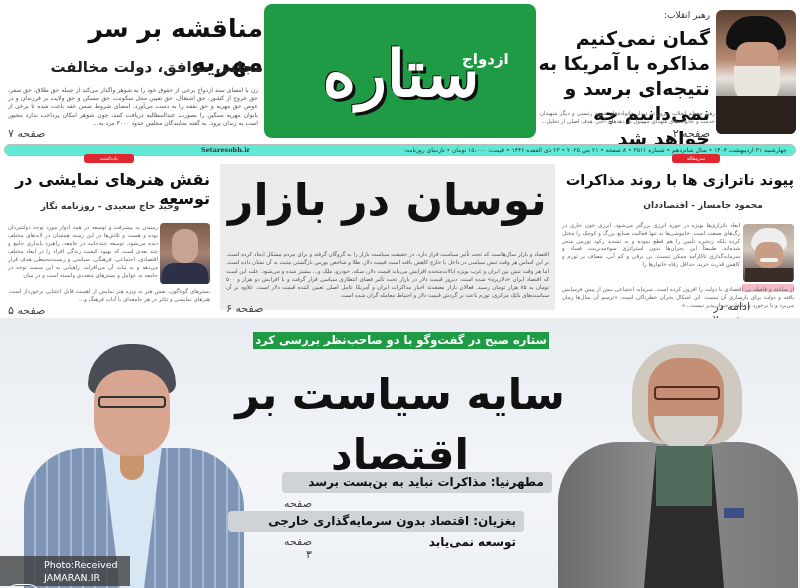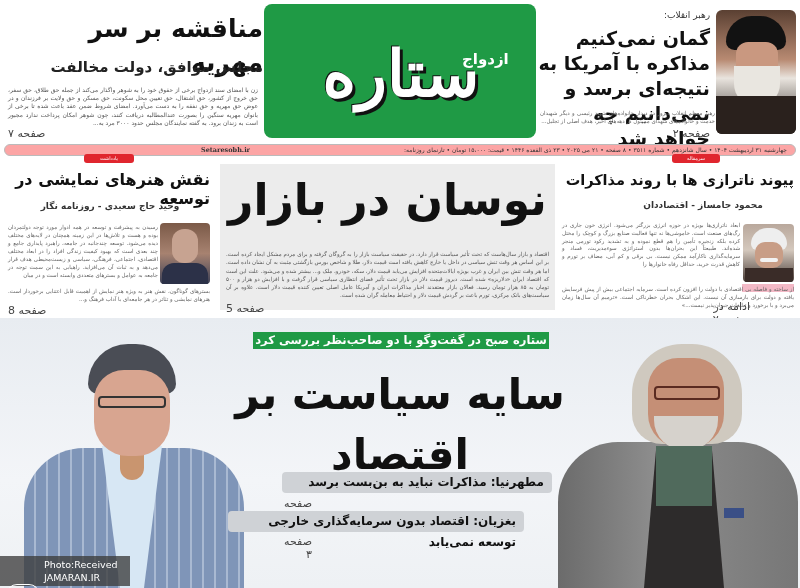--- a/index.html
+++ b/index.html
@@ -45,21 +45,21 @@
     overflow: hidden;
   }
   .tr-photo .turban { position:absolute; left: 10px; top: 6px; width: 60px; height: 34px; background:#121212; border-radius: 30px 30px 10px 10px; }
   .tr-photo .face { position:absolute; left: 20px; top: 32px; width: 42px; height: 40px; background:#c99880; border-radius: 12px; }
   .tr-photo .beard { position:absolute; left: 18px; top: 56px; width: 46px; height: 40px; background:#e9e6e0; border-radius: 0 0 22px 22px; }
   .tr-photo .robe { position:absolute; left: 0; top: 86px; width: 80px; height: 40px; background:#2a211d; }
 
   
   .datebar {
     left: 4px; top: 144px; width: 792px; height: 12px;
-    border: 1px solid #bbb; border-radius: 6px; background: #fca5a5;
+    border: 1px solid #bbb; border-radius: 6px; background: #5eead4;
     font-size: 6px; line-height: 10px; color: #333; padding: 0 8px;
     text-align: right; white-space: nowrap; overflow: hidden;
   }
   .datebar .site { position: absolute; left: 196px; top: 0; font-family: "DejaVu Serif", serif; font-weight: bold; font-size: 6.5px; direction: ltr; }
   .red-tag {
     height: 9px; background: #e0262e; border-radius: 3px;
     color: #fff; font-size: 5px; line-height: 9px; text-align: center;
   }
   .tag-left { left: 84px; top: 154px; width: 50px; }
   .tag-right { left: 672px; top: 154px; width: 48px; }
@@ -177,26 +177,26 @@
 
 <div class="abs col-left"></div>
 <div class="abs cl-title">نقش هنرهای نمایشی در توسعه</div>
 <div class="abs cl-byline">وحید حاج سعیدی - روزنامه نگار</div>
 <div class="abs cl-photo">
   <div class="head"></div>
   <div class="suit"></div>
 </div>
 <div class="abs cl-body">رسیدن به پیشرفت و توسعه در همه ادوار مورد توجه دولتمردان بوده و هست و تلاش‌ها در این زمینه همچنان در لایه‌های مختلف دیده می‌شود. توسعه چندجانبه در جامعه، راهبرد پایداری جامع و چند بعدی است که بهبود کیفیت زندگی افراد را در ابعاد مختلف اقتصادی، اجتماعی، فرهنگی، سیاسی و زیست‌محیطی هدف قرار می‌دهد و به ثبات آن می‌افزاید. راهیابی به این سمت توجه در جامعه به عوامل و بسترهای متعددی وابسته است و در میان</div>
 <div class="abs cl-body2">بسترهای گوناگون، نقش هنر به ویژه هنر نمایش از اهمیت قابل اعتنایی برخوردار است. هنرهای نمایشی و تئاتر در هر جامعه‌ای با آداب فرهنگ و...</div>
-<div class="abs cl-page page-ref">صفحه 8</div>
+<div class="abs cl-page page-ref">صفحه ۵</div>
 
 <div class="abs col-center"></div>
 <div class="abs cc-title">نوسان در بازار</div>
 <div class="abs cc-body">اقتصاد و بازار سال‌هاست که تحت تأثیر سیاست قرار دارد. در حقیقت سیاست بازار را به گروگان گرفته و برای مردم مشکل ایجاد کرده است. بر این اساس هر وقت تنش سیاسی در داخل یا خارج کاهش یافته است قیمت دلار، طلا و شاخص بورس بازگشتی مثبت به آن نشان داده است. اما هر وقت تنش بین ایران و غرب بویژه ایالات‌متحده افزایش می‌یابد قیمت دلار، سکه، خودرو، ملک و... بیشتر شده و می‌شود. علت این است که اقتصاد ایران «دلاریزه» شده است. دیروز قیمت دلار در بازار تحت تأثیر فضای انتظاری سیاسی قرار گرفت و با افزایش دو هزار و ۵۰۰ تومان به ۸۵ هزار تومان رسید. فعالان بازار معتقدند اخبار مذاکرات ایران و آمریکا عامل اصلی تعیین کننده قیمت دلار است. علاوه بر آن سیاست‌های بانک مرکزی، تورم باعث بر گردش قیمت دلار و احتیاط معامله گران شده است.</div>
-<div class="abs cc-page page-ref">صفحه 5</div>
+<div class="abs cc-page page-ref">صفحه ۶</div>
 
 <div class="abs col-right"></div>
 <div class="abs cr-title">پیوند ناترازی ها با روند مذاکرات</div>
 <div class="abs cr-byline">محمود جامساز - اقتصاددان</div>
 <div class="abs cr-photo">
   <div class="hair"></div>
   <div class="face"></div>
   <div class="moust"></div>
   <div class="body"></div>
 </div>

